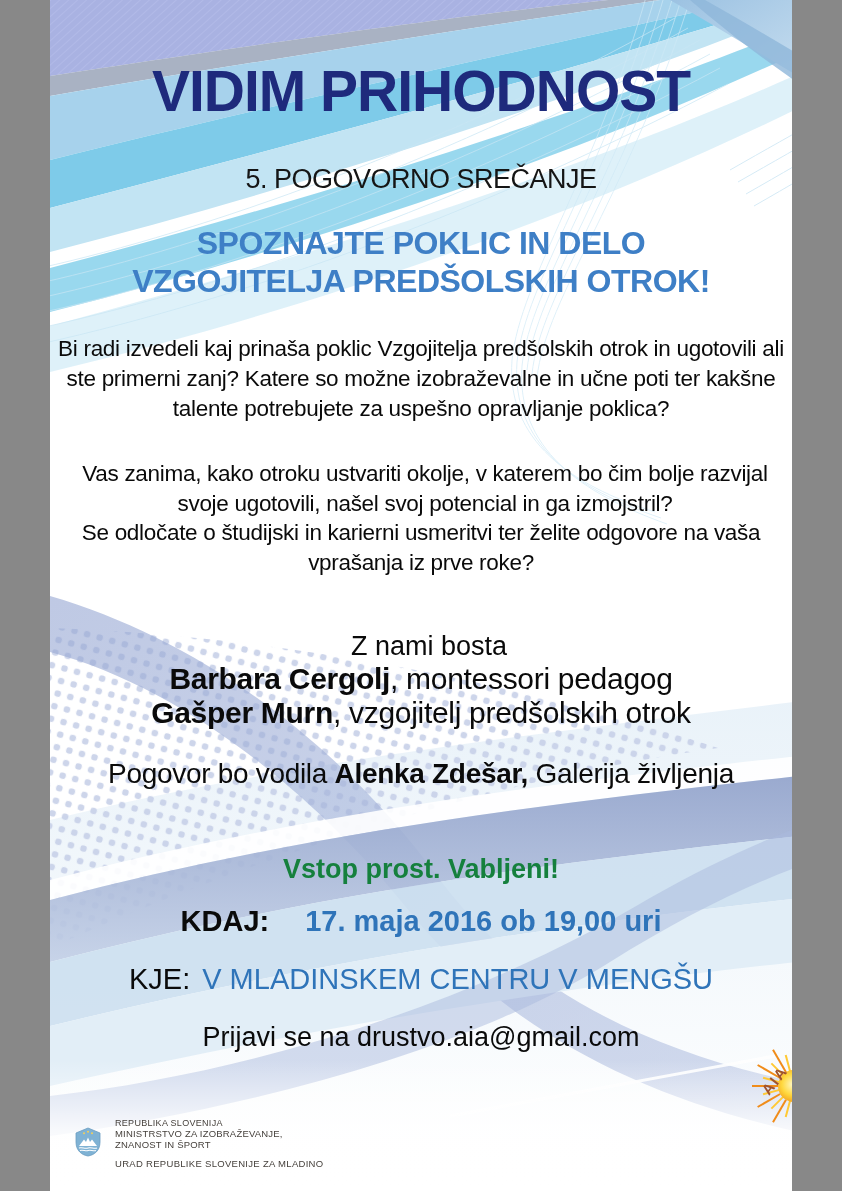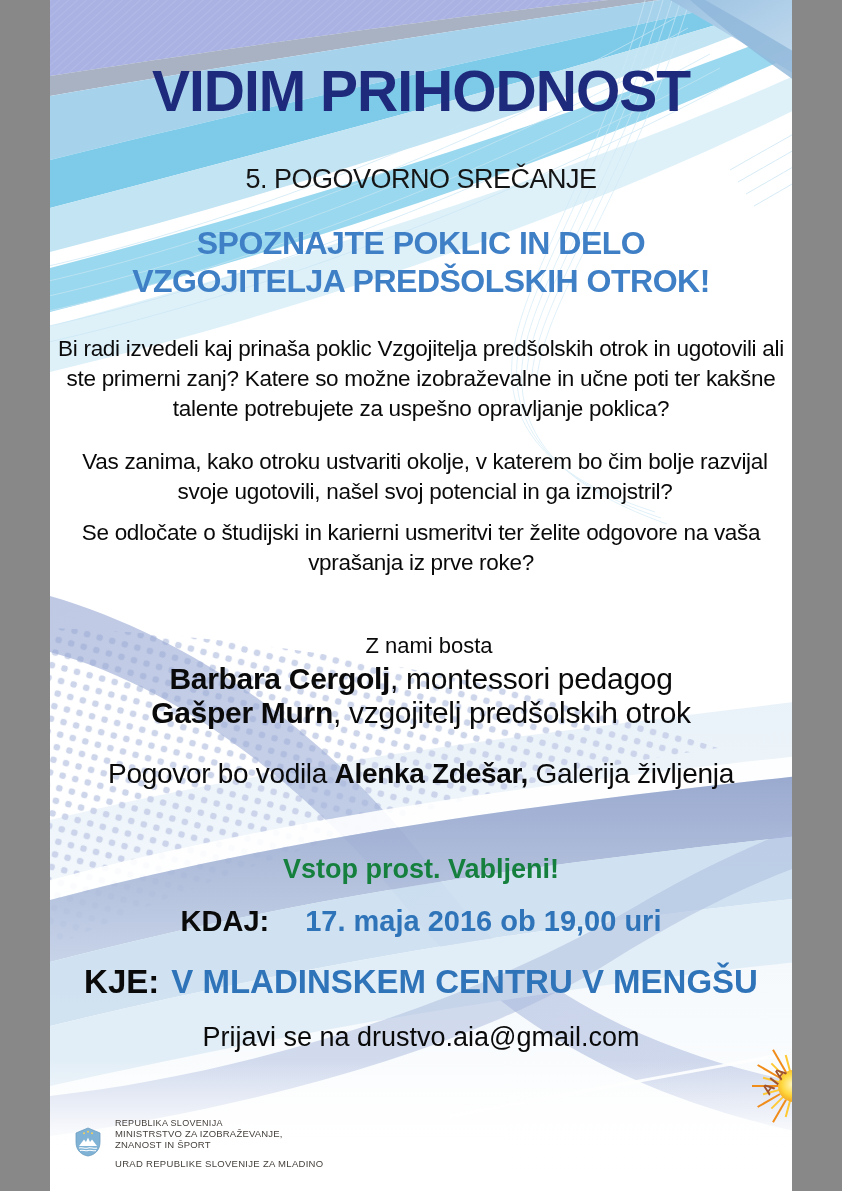--- a/index.html
+++ b/index.html
@@ -7,30 +7,30 @@
     position:relative;width:742px;height:1191px;margin:0 auto;
     background:#ffffff;overflow:hidden;
     font-family:"Liberation Sans",sans-serif;
   }
   .bg{position:absolute;left:0;top:0;z-index:0;}
   .layer{position:absolute;left:0;right:0;text-align:center;z-index:2;}
   .title{top:58px;font-size:57px;font-weight:bold;letter-spacing:-1px;color:#1e2a7c;}
   .subtitle{top:164px;font-size:27px;color:#151515;letter-spacing:-0.5px;}
   .headline{top:224px;font-size:32px;font-weight:bold;color:#3e7fc6;line-height:38px;letter-spacing:-0.5px;}
   .para{font-size:22.5px;line-height:30px;color:#0a0a0a;letter-spacing:-0.3px;}
-  .para1{top:334px;} .para2{top:447px;padding-left:8px;} .para3{top:518px;}
+  .para1{top:334px;} .para2{top:459px;padding-left:8px;} .para3{top:518px;}
   .speakers{top:630px;color:#0a0a0a;}
-  .speakers .intro{font-size:22px;line-height:32px;margin-left:16px;}
+  .speakers .intro{font-size:27px;line-height:32px;margin-left:16px;}
   .speakers .spk{font-size:30px;line-height:34px;letter-spacing:-0.3px;}
   .speakers .mod{font-size:28px;margin-top:28px;letter-spacing:-0.3px;}
   .b{font-weight:bold;}
   .vstop{top:854px;font-size:27px;font-weight:bold;color:#15803d;}
   .kdaj{top:905px;font-size:29px;font-weight:bold;color:#0a0a0a;}
   .kdaj .val{color:#2f74b9;margin-left:36px;}
-  .kje{top:963px;font-size:33px;font-weight:bold;color:#0a0a0a;}
+  .kje{top:963px;font-size:29px;font-weight:normal;color:#0a0a0a;}
   .kje .val{color:#2f74b9;margin-left:12px;}
   .signup{top:1022px;font-size:27px;color:#0a0a0a;}
   .ministry{
     position:absolute;left:25px;top:1114px;z-index:2;display:flex;align-items:center;
     color:#46413c;text-align:left;
   }
   .ministry .txt{margin-left:14px;padding-top:4px;}
   .ministry .l1{font-size:9px;letter-spacing:0.3px;}
   .ministry .l2,.ministry .l3{font-size:9.5px;font-weight:normal;letter-spacing:0.2px;line-height:11px;}
   .ministry .l4{font-size:9.5px;letter-spacing:0.3px;margin-top:8px;}

